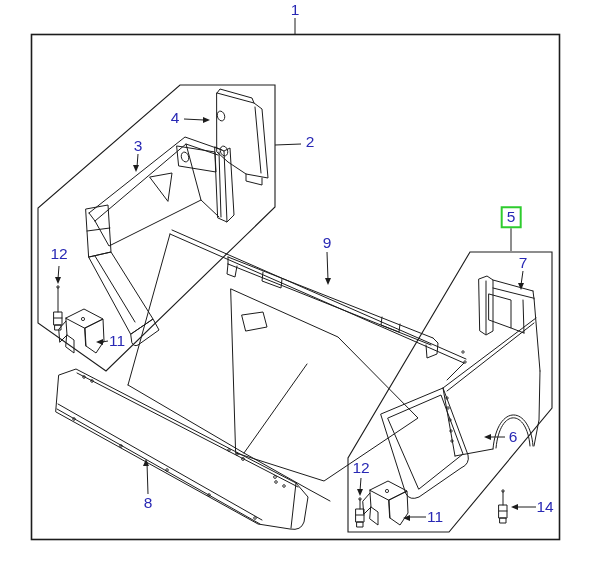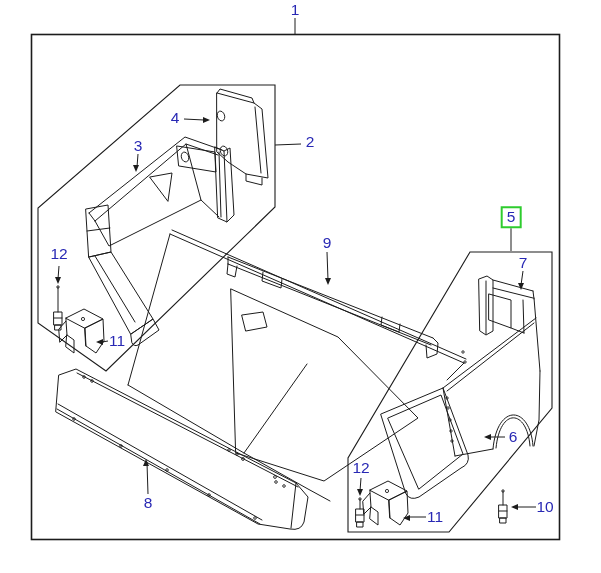--- a/index.html
+++ b/index.html
@@ -213,18 +213,18 @@
 
   <div class="callout" style="left:295px;top:10px">1</div>
   <div class="callout" style="left:310px;top:142px">2</div>
   <div class="callout" style="left:138px;top:146px">3</div>
   <div class="callout" style="left:175px;top:118px">4</div>
   <div class="callout highlighted" style="left:511px;top:217px">5</div>
   <div class="callout" style="left:513px;top:437px">6</div>
   <div class="callout" style="left:523px;top:263px">7</div>
   <div class="callout" style="left:148px;top:503px">8</div>
   <div class="callout" style="left:327px;top:243px">9</div>
-  <div class="callout" style="left:545px;top:507px">10</div>
+  <div class="callout" style="left:545px;top:507px">14</div>
   <div class="callout" style="left:117px;top:341px">11</div>
   <div class="callout" style="left:435px;top:517px">11</div>
   <div class="callout" style="left:59px;top:254px">12</div>
   <div class="callout" style="left:361px;top:468px">12</div>
 </div>
 
 </body></html>

